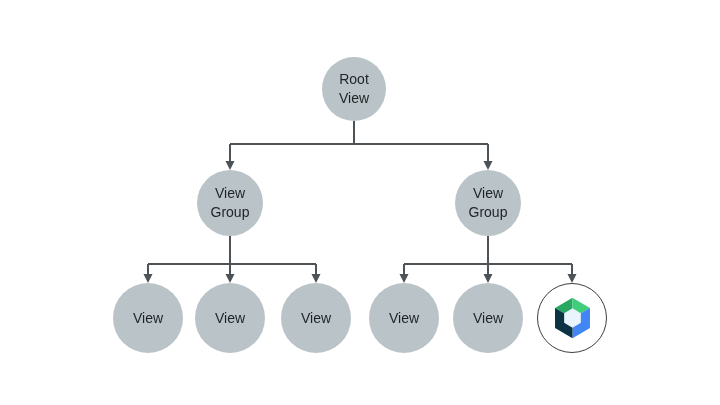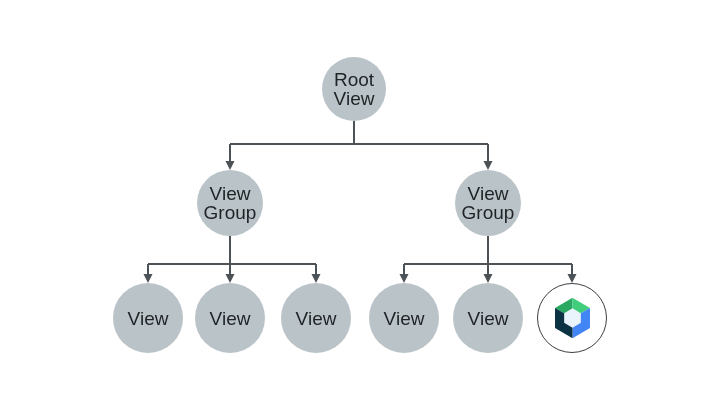--- a/index.html
+++ b/index.html
@@ -22,21 +22,21 @@
   }
   .stage{position:relative;width:720px;height:405px;}
   .edges{position:absolute;left:0;top:0;}
   .edges path{stroke:var(--line,#4d5257);stroke-width:2;fill:none;}
   .edges polygon{fill:var(--line,#4d5257);}
   .node{
     position:absolute;border-radius:50%;
     background:var(--node-fill,#b9c3c8);
     display:flex;align-items:center;justify-content:center;
     text-align:center;color:var(--text,#1f2326);
-    font-size:19px;line-height:19px;white-space:pre-line;
+    font-size:14px;line-height:19px;white-space:pre-line;
     box-sizing:border-box;
   }
   .root{left:322px;top:57px;width:64px;height:64px;}
   .group-l{left:197px;top:170px;width:66px;height:66px;}
   .group-r{left:455px;top:170px;width:66px;height:66px;}
   .leaf{width:70px;height:70px;top:283px;}
   .v1{left:113px;} .v2{left:195px;} .v3{left:281px;}
   .v4{left:369px;} .v5{left:453px;}
   .compose{
     left:537px;top:283px;width:70px;height:70px;

